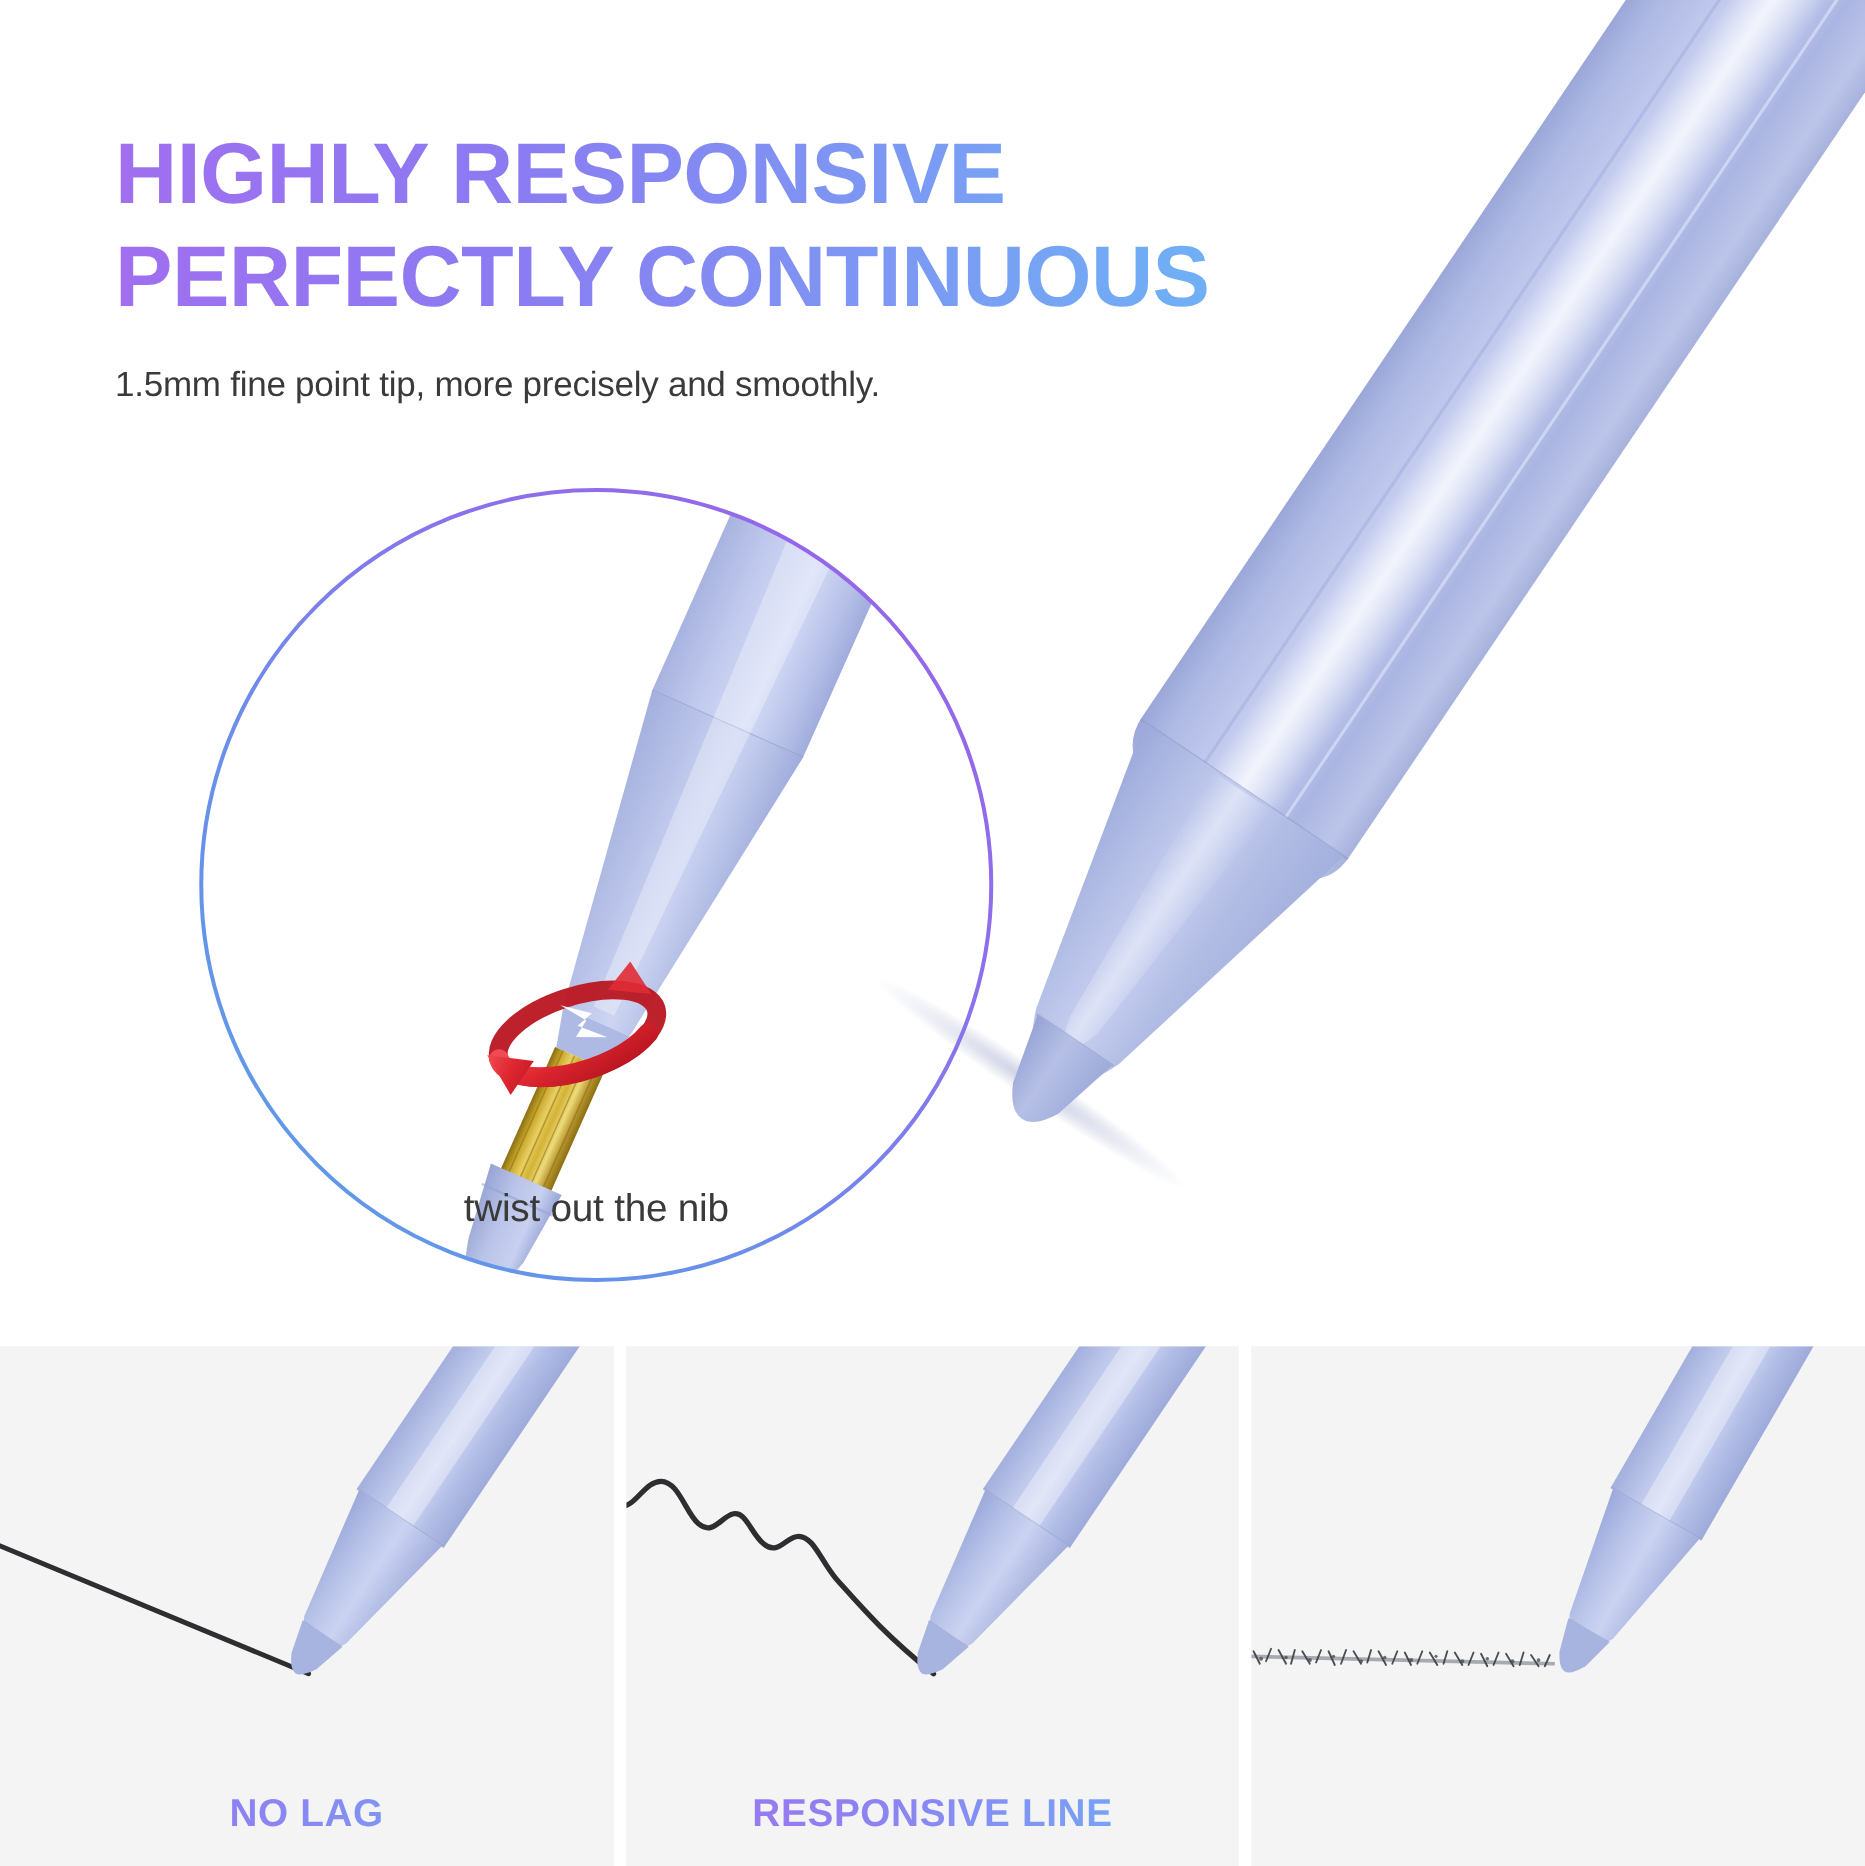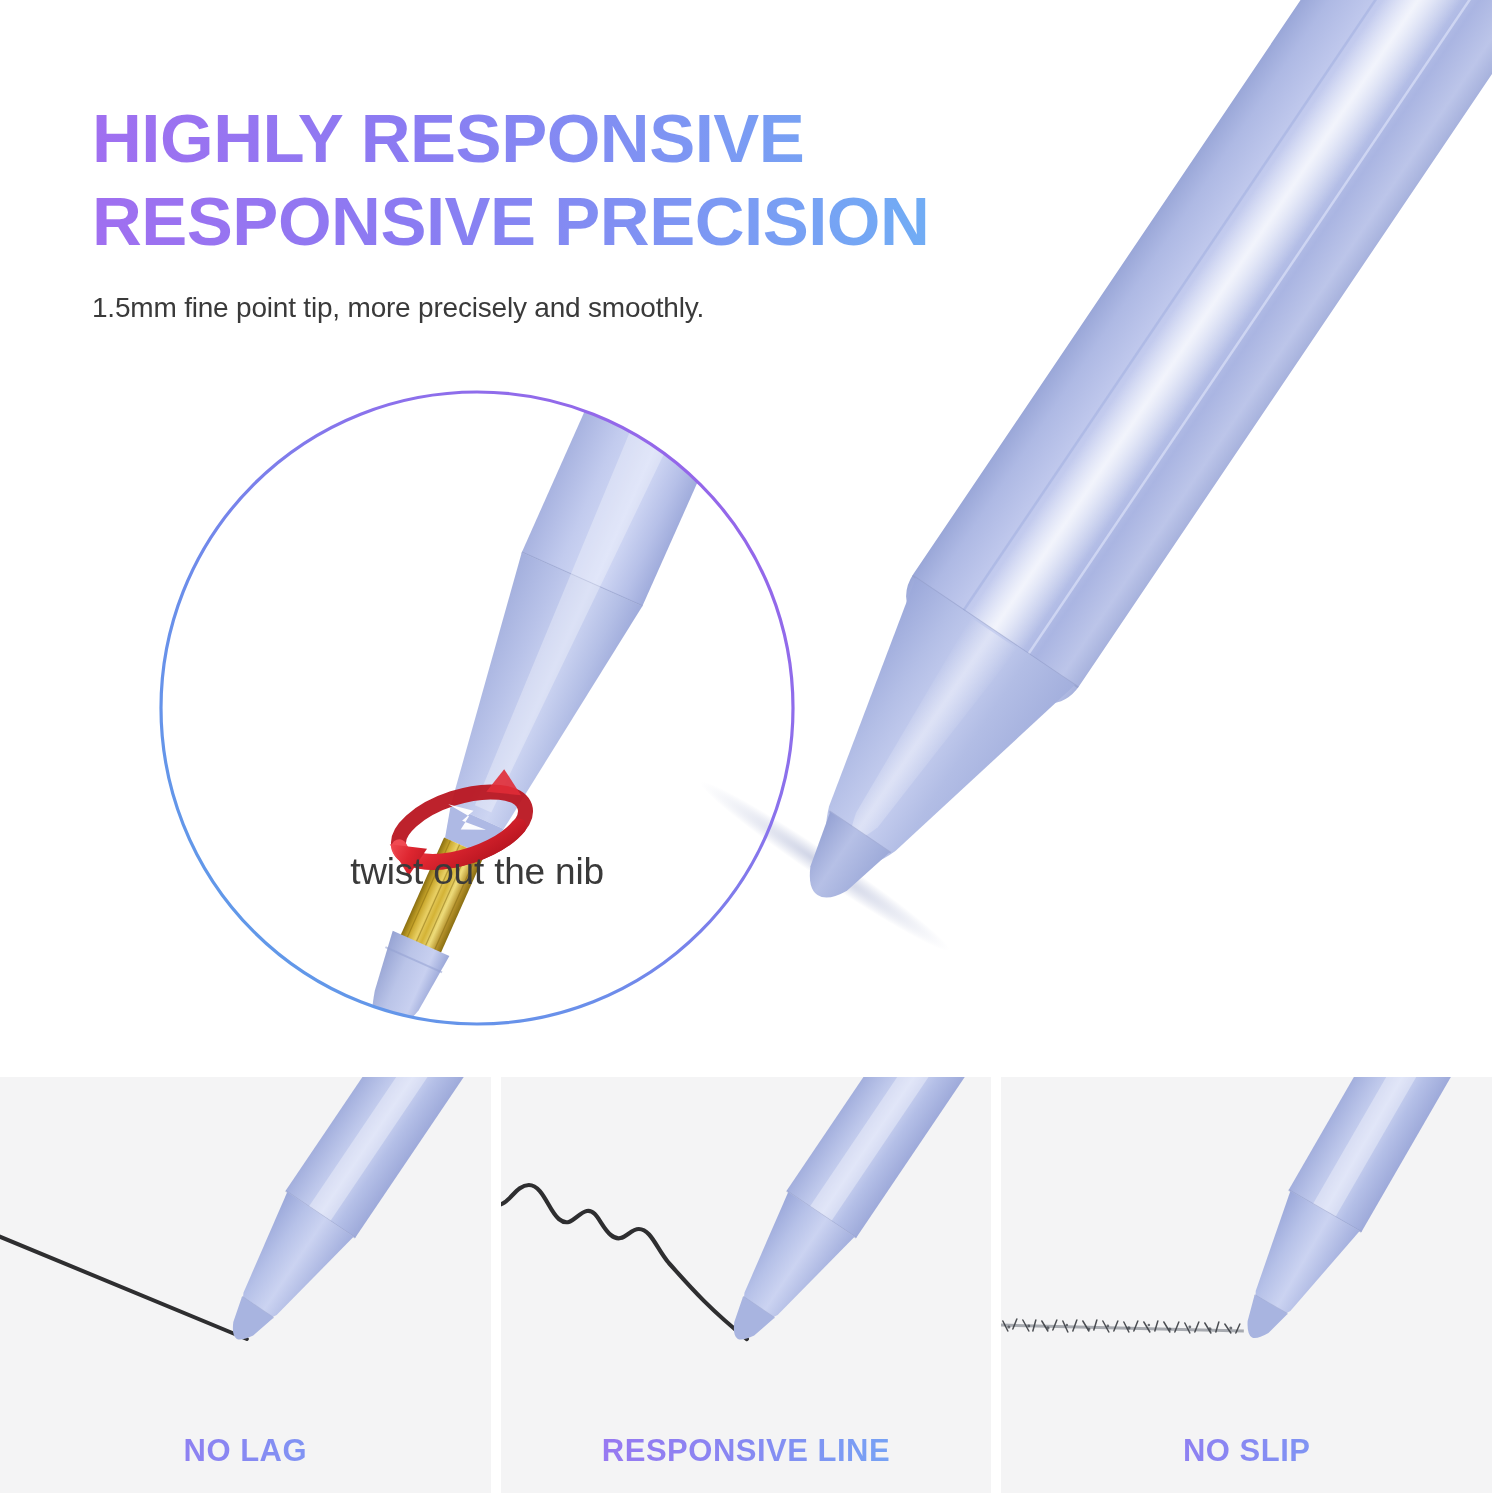--- a/index.html
+++ b/index.html
@@ -34,22 +34,22 @@
     font-size:28px;color:#3a3a3a;font-weight:400;
     letter-spacing:-0.2px;white-space:nowrap;
   }
 
   
   .hero-pen{position:absolute;left:600px;top:-120px;width:900px;height:1200px;pointer-events:none;}
 
   
   .detail-circle{position:absolute;left:150px;top:390px;width:654px;height:636px;}
   .detail-caption{
-    position:absolute;left:150px;top:851px;width:654px;
-    text-align:center;font-size:37px;color:#3a3a3a;letter-spacing:-0.2px;
+    position:absolute;left:150px;top:949px;width:654px;
+    text-align:center;font-size:31px;color:#3a3a3a;letter-spacing:-0.2px;
   }
 
   
   .panels{position:absolute;left:0;top:1077px;width:1492px;height:416px;display:flex;gap:10px;}
   .panel{
     position:relative;flex:1 1 0;height:416px;
     background:#f4f4f5;overflow:hidden;
   }
   .panel-art{position:absolute;left:0;top:0;width:100%;height:340px;}
   .panel-label{
@@ -126,21 +126,21 @@
 
           <path d="M 393 1004 L 467 1004" stroke="#8f9bc8" stroke-width="2" fill="none" opacity=".55"></path>
 
           <path d="M 394 1004 L 466 1004 L 452 1060 Q 442 1080 430 1080 Q 418 1080 408 1060 Z" fill="url(#heroNib)"></path>
         </g>
       </g>
     </svg>
 
     <div class="headline-block">
       <h1 class="headline l1">HIGHLY RESPONSIVE</h1>
-      <h1 class="headline l2">RESPONSIVE PRECISION</h1>
+      <h1 class="headline l2">PERFECTLY CONTINUOUS</h1>
       <p class="subtitle">1.5mm fine point tip, more precisely and smoothly.</p>
     </div>
 
     <svg class="detail-circle" viewBox="0 0 654 636" aria-hidden="true">
       <defs>
         <linearGradient id="ringGrad" x1="0" y1="1" x2="1" y2="0">
           <stop offset="0%" stop-color="#5b9ee8"></stop>
           <stop offset="35%" stop-color="#6a8fea"></stop>
           <stop offset="65%" stop-color="#8a72ec"></stop>
           <stop offset="100%" stop-color="#9b5fe8"></stop>
@@ -359,17 +359,16 @@
         </g>
         <g transform="rotate(30 308 150)">
           <path d="M 272 -240 L 356 -240 L 356 128 L 272 128 Z" fill="url(#p3Barrel)"></path>
           <rect x="300" y="-240" width="26" height="370" fill="#ffffff" opacity=".34"></rect>
           <path d="M 272 128 L 356 128" stroke="#8f9bc8" stroke-width="1.6" opacity=".55" fill="none"></path>
           <path d="M 274 128 L 354 128 L 334 232 Q 326 248 314 249 Q 302 248 294 232 Z" fill="url(#p3Cone)"></path>
           <path d="M 295 236 L 333 236" stroke="#8f9bc8" stroke-width="1.4" opacity=".5" fill="none"></path>
           <path d="M 295 236 L 333 236 L 326 262 Q 319 274 314 274 Q 308 274 302 262 Z" fill="#a8b4e0"></path>
         </g>
       </svg>
-      <div class="panel-label">NO SLIP</div>
     </div>
 
   </div>
 </div>
 
 </body></html>

